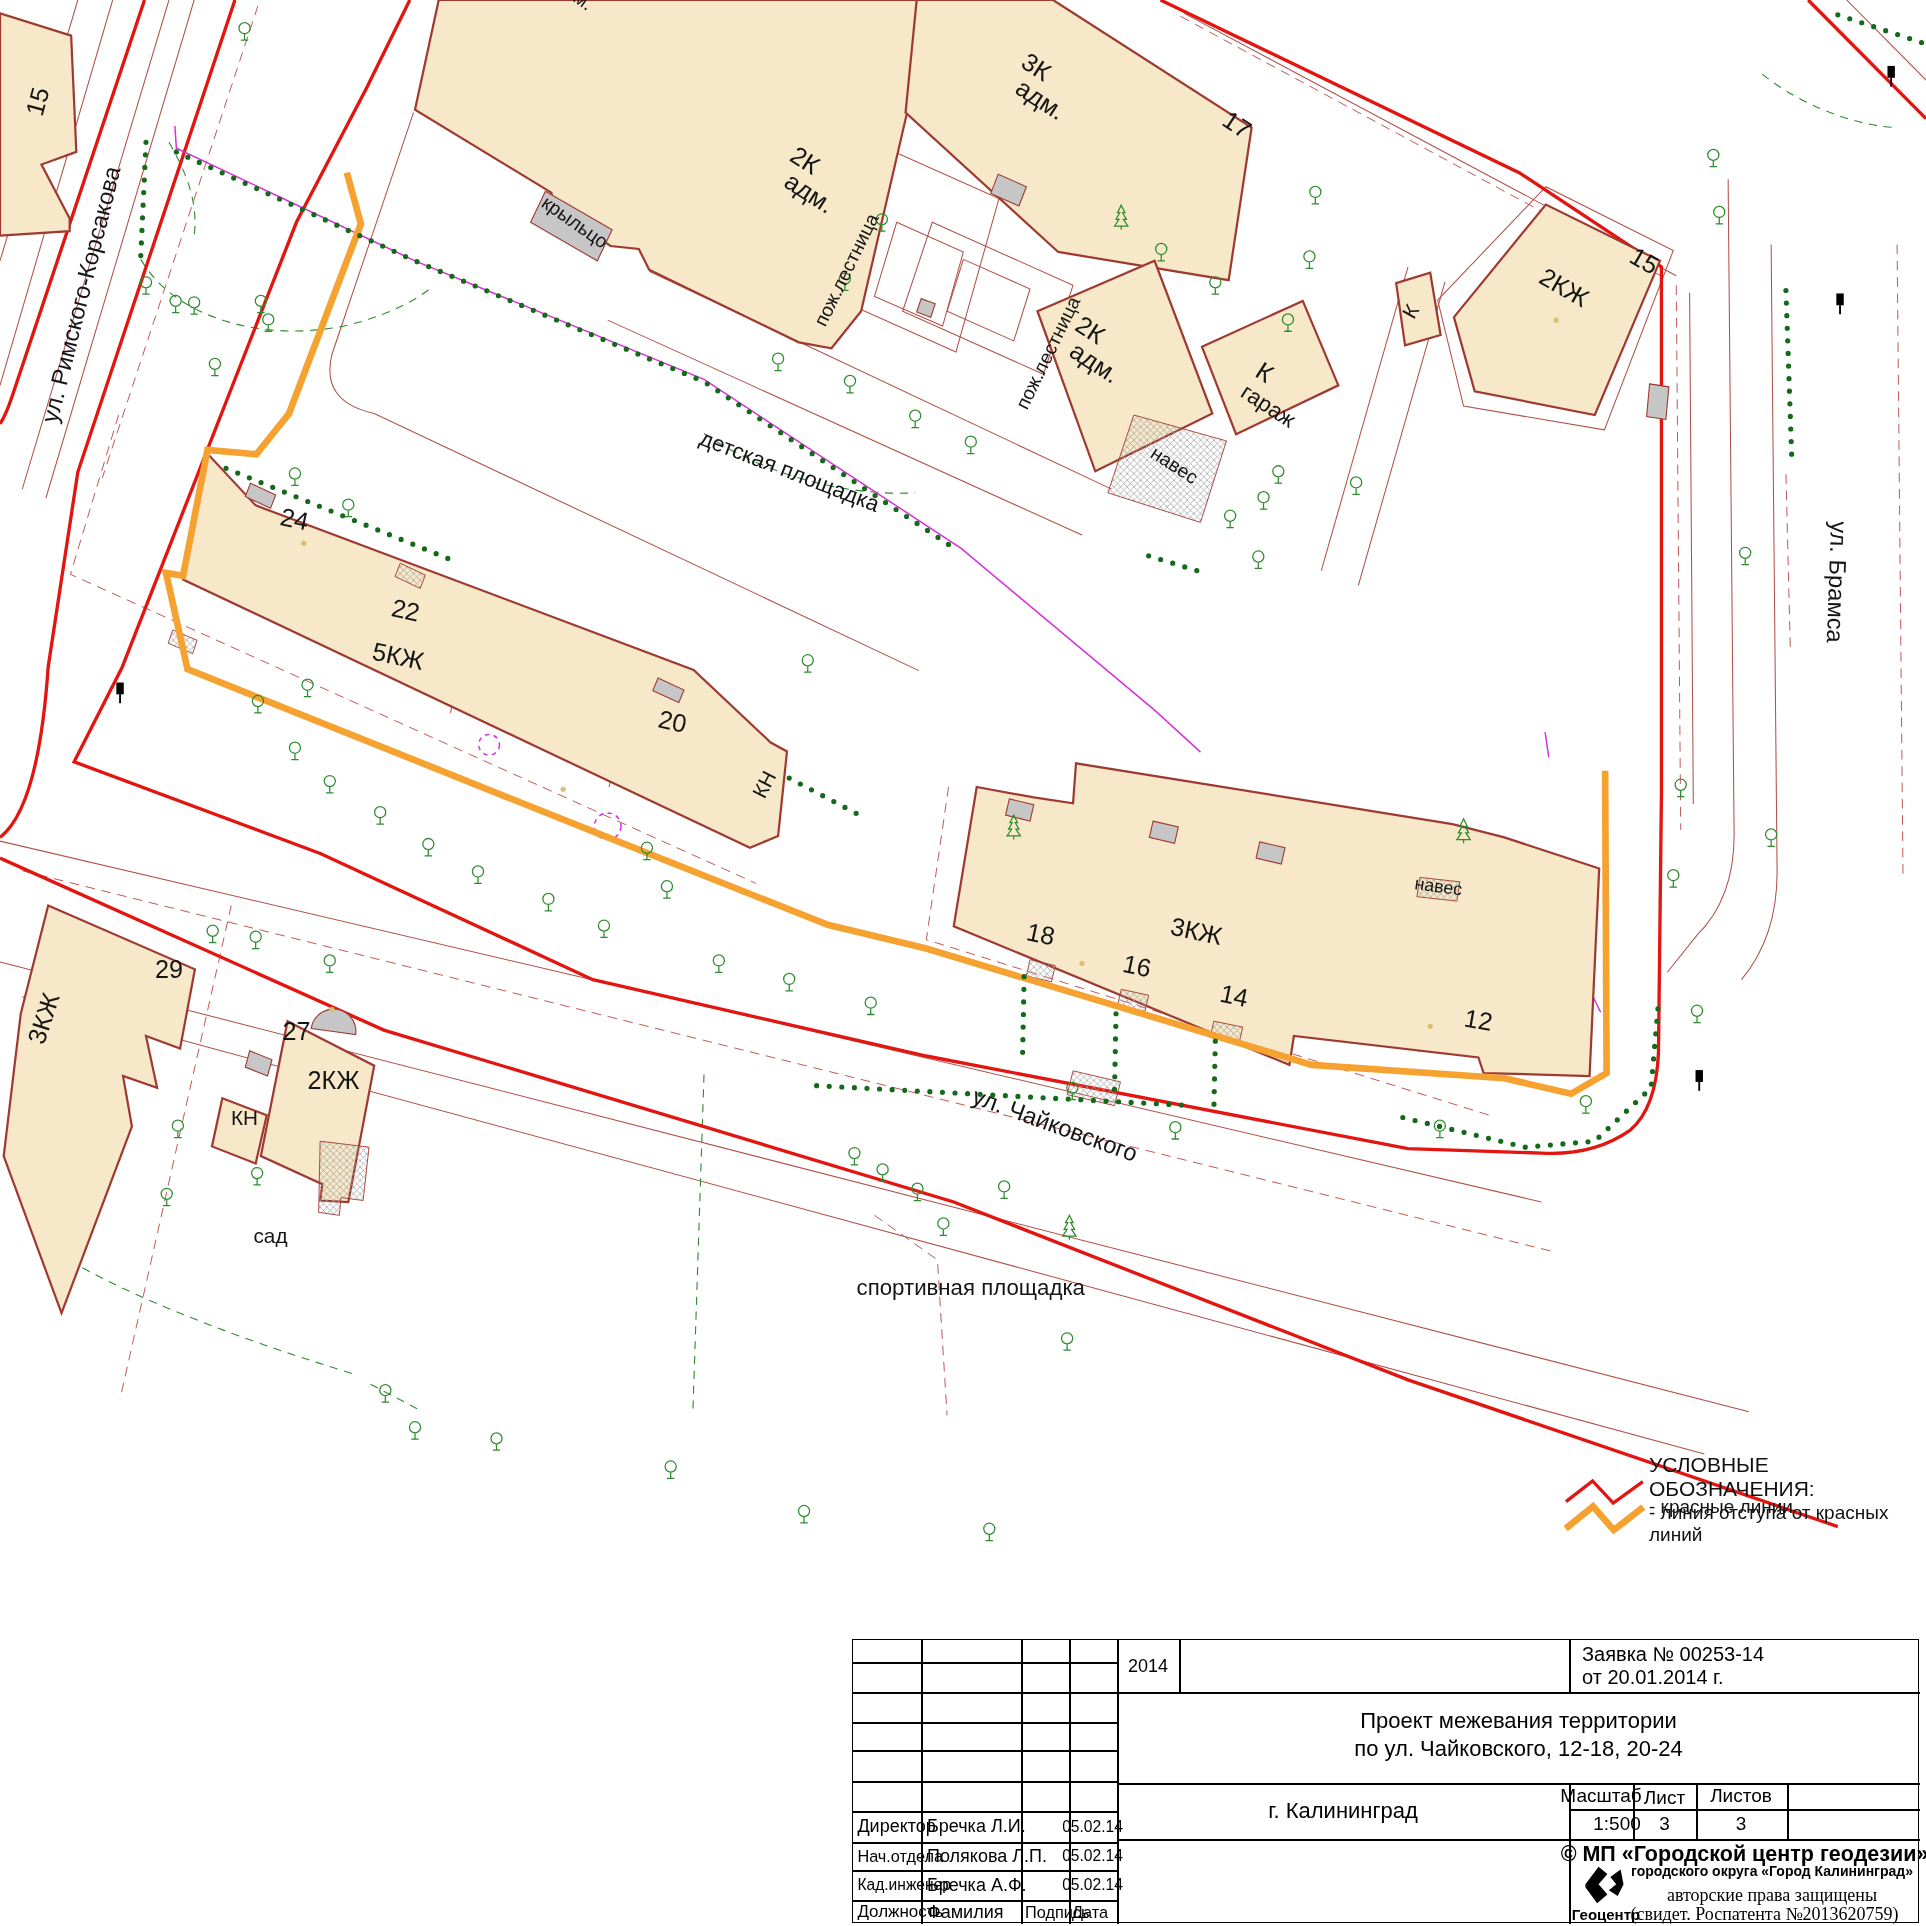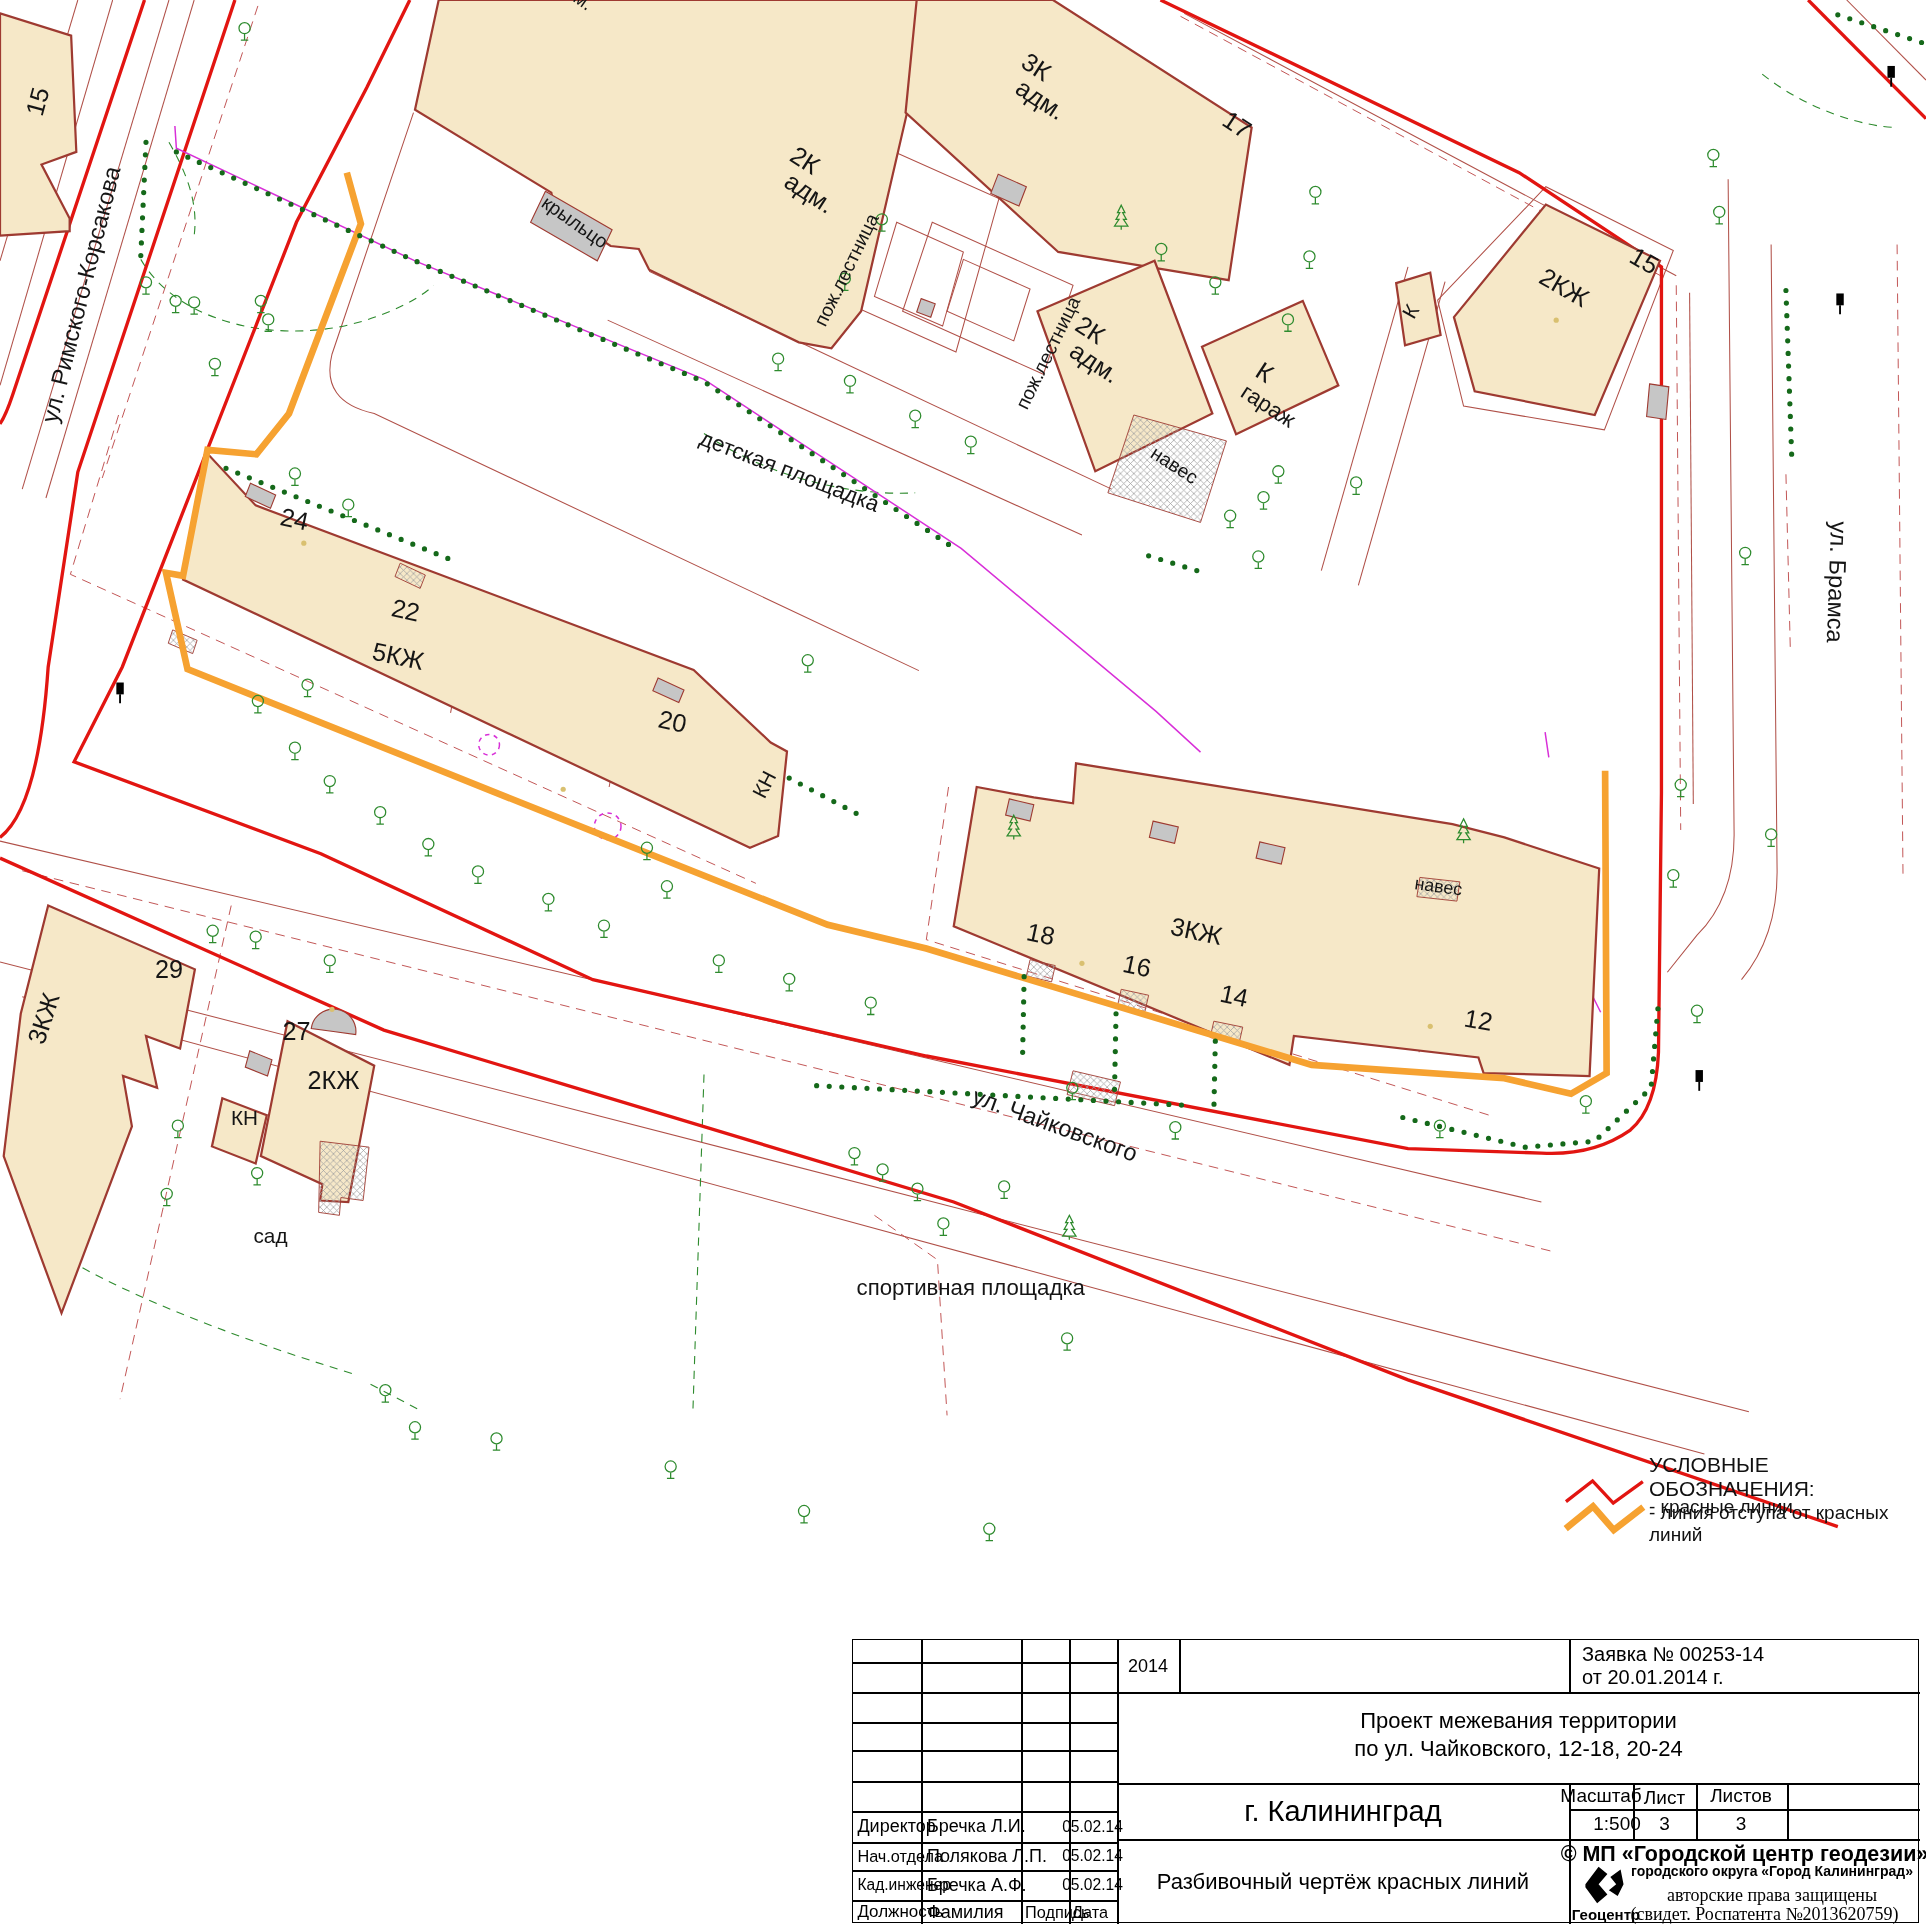--- a/index.html
+++ b/index.html
@@ -360,29 +360,28 @@
   <div class="ln" style="left:0;top:230px;width:264px;height:1.5px;"></div>
   <div class="ln" style="left:0;top:260px;width:264px;height:1.5px;"></div>
 
   <div class="cell" style="left:264px;top:0;width:62px;height:52px;">2014</div>
   <div class="cell cl" style="left:729px;top:1.5px;width:337px;height:25px;font-size:20px;">Заявка № 00253-14</div>
   <div class="cell cl" style="left:729px;top:25px;width:337px;height:25px;font-size:20px;">от 20.01.2014 г.</div>
 
   <div class="cell" style="left:264px;top:64px;width:803px;height:33px;font-size:22px;">Проект межевания территории</div>
   <div class="cell" style="left:264px;top:92px;width:803px;height:33px;font-size:22px;">по ул. Чайковского, 12-18, 20-24</div>
 
-  <div class="cell" style="left:264px;top:143px;width:452px;height:56px;font-size:29px;border-radius:13px;">г. Калининград</div>
+  <div class="cell" style="left:264px;top:143px;width:452px;height:56px;font-size:22px;border-radius:13px;">г. Калининград</div>
   <div class="cell" style="left:716px;top:143px;width:64px;height:26px;font-size:19px;">Масштаб</div>
   <div class="cell" style="left:780px;top:145px;width:63px;height:26px;font-size:19px;">Лист</div>
   <div class="cell" style="left:843px;top:143px;width:90px;height:26px;font-size:19px;">Листов</div>
   <div class="cell" style="left:716px;top:169px;width:64px;height:30px;font-size:19px;padding-left:16px;">1:500</div>
   <div class="cell" style="left:780px;top:169px;width:63px;height:30px;font-size:19px;">3</div>
   <div class="cell" style="left:843px;top:169px;width:90px;height:30px;font-size:19px;">3</div>
 
-  <div class="cell" style="left:264px;top:199px;width:452px;height:85px;font-size:22px;">Разбивочный чертёж красных линий</div>
   <div class="cell b" style="left:716px;top:202px;width:351px;height:24px;font-size:21.5px;">© МП «Городской центр геодезии»</div>
   <div class="cell b" style="left:771px;top:222px;width:296px;height:18px;font-size:14px;">городского округа «Город Калининград»</div>
   <div class="cell serif" style="left:771px;top:246px;width:296px;height:19px;font-size:18px;">авторские права защищены</div>
   <div class="cell serif" style="left:756px;top:265px;width:311px;height:18px;font-size:18px;">(свидет. Роспатента №2013620759)</div>
   <svg width="44" height="46" style="position:absolute;left:728px;top:222px;" viewBox="0 0 60 62">
     <polygon points="6,30 24,6 36,16 24,30 36,44 22,56 6,34" fill="#000"></polygon>
     <polygon points="40,20 54,10 58,30 50,46 38,38 48,30" fill="#000"></polygon>
   </svg>
   <div class="cell b" style="left:716px;top:265px;width:74px;height:18px;font-size:15px;">Геоцентр</div>
 

